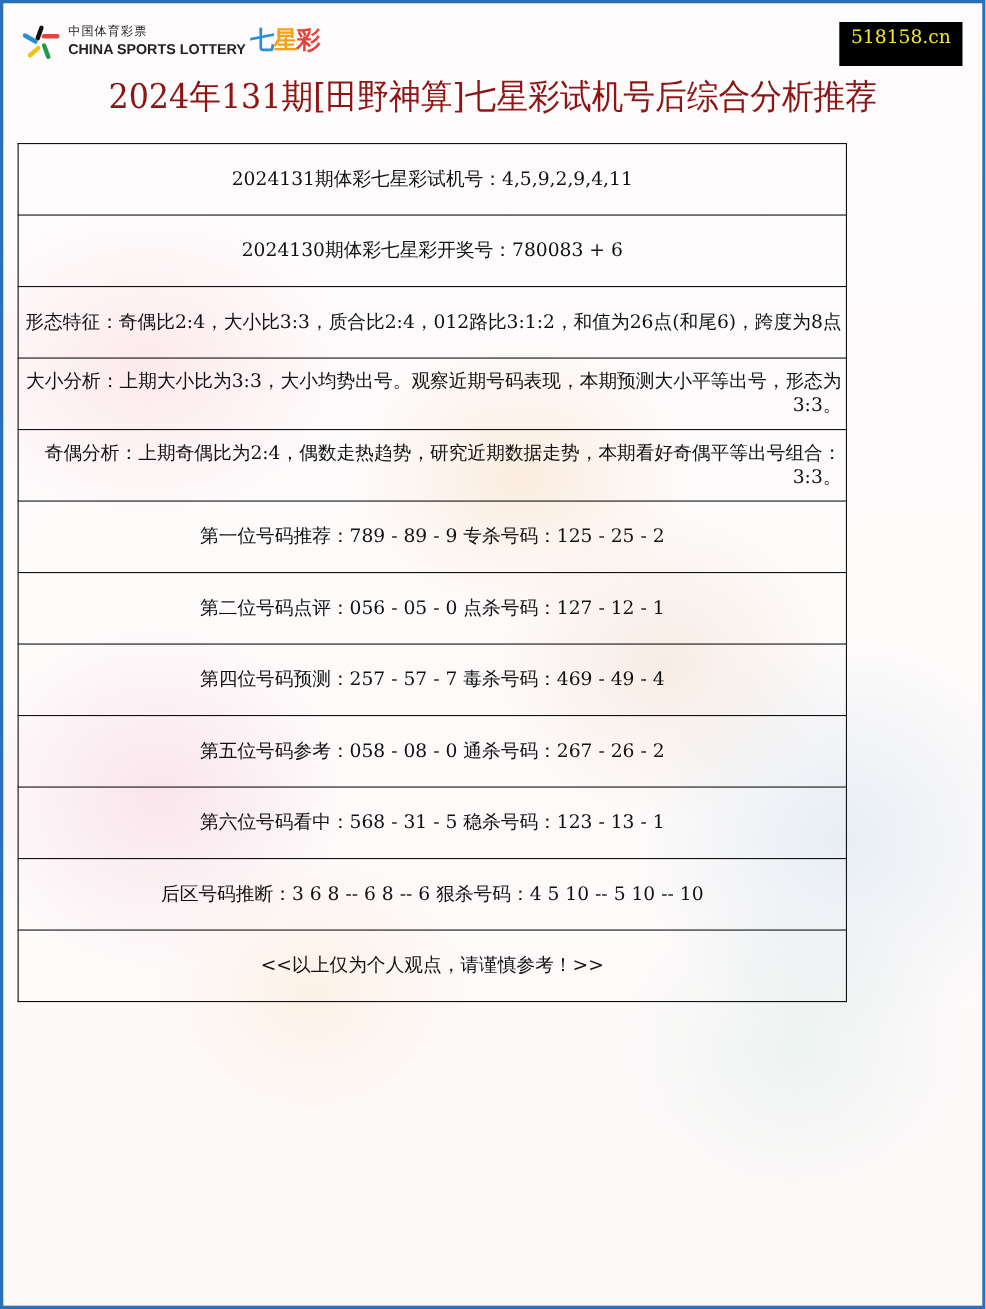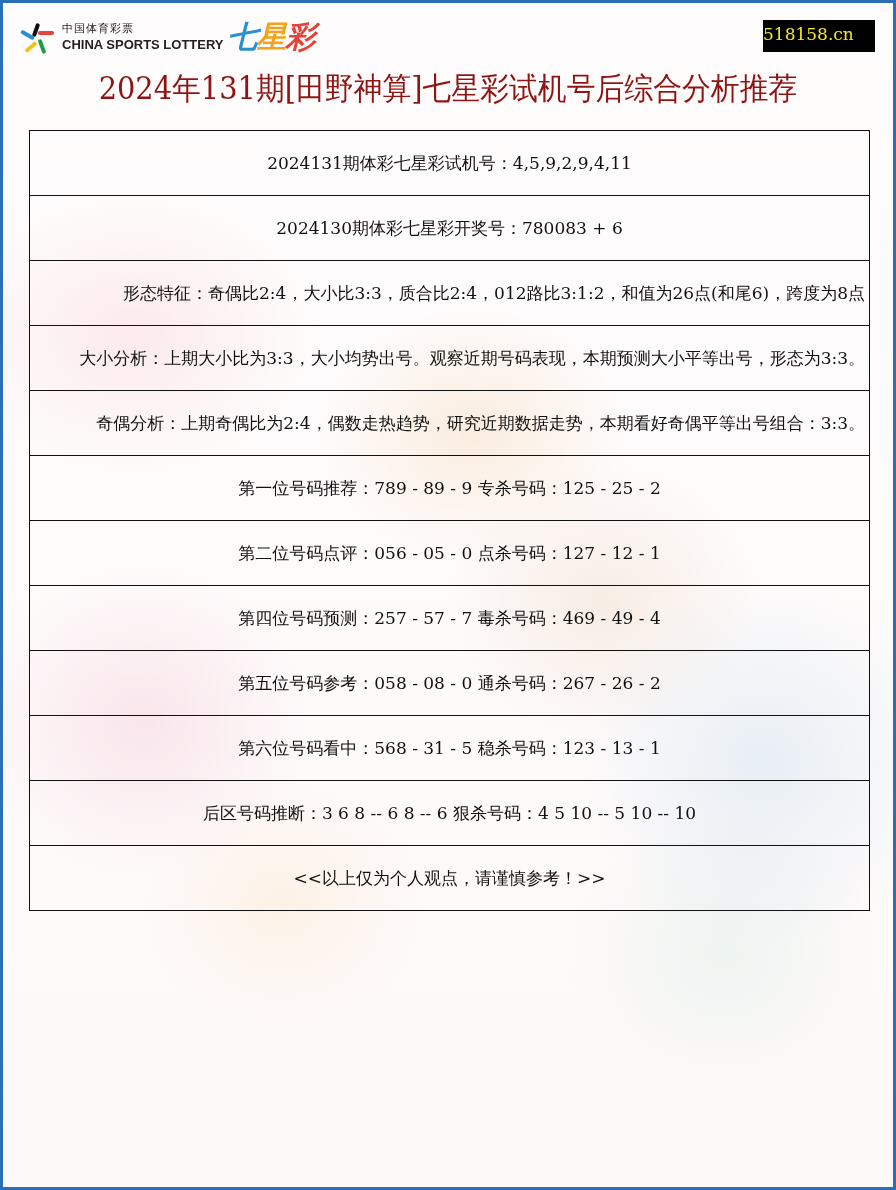--- a/index.html
+++ b/index.html
@@ -23,37 +23,37 @@
       radial-gradient(ellipse 220px 200px at 600px 600px, rgba(230,200,170,0.28), transparent 70%),
       linear-gradient(#fefcfc,#fdf9f9);
   }
   .header { position:absolute; left:0; top:0; width:896px; height:62px; }
   .logo { position:absolute; left:20px; top:18px; height:38px; display:flex; align-items:center; }
   .logo-mark { width:36px; height:36px; position:relative; }
   .logo-mark span { position:absolute; display:block; width:16px; height:4px; border-radius:2px; }
   .logo-text { margin-left:6px; display:flex; flex-direction:column; line-height:1; }
   .logo-cn { font-family:"DejaVu Sans","Liberation Sans",sans-serif; font-size:11px; color:#222; letter-spacing:1px; }
   .logo-en { font-family:"Liberation Sans","DejaVu Sans",sans-serif; font-size:13px; font-weight:bold; color:#222; margin-top:4px; }
-  .logo-game { margin-left:4px; font-family:"DejaVu Sans",sans-serif; font-weight:bold; font-size:30px; font-style:italic; letter-spacing:-1px; }
+  .logo-game { margin-left:4px; font-family:"DejaVu Sans",sans-serif; font-weight:bold; font-size:22px; letter-spacing:-1px; }
   .logo-game .c1 { color:#2a8fd0; }
   .logo-game .c2 { color:#f2a21c; }
   .logo-game .c3 { color:#e5433a; }
   .site-badge {
-    position:absolute; left:763px; top:20px; width:112px; height:32px;
+    position:absolute; left:763px; top:20px; width:112px; height:40px;
     background:#000; color:#f5e62a; font-family:"DejaVu Serif",serif;
-    font-size:17px; line-height:28px; text-align:left;
+    font-size:17px; line-height:28px; text-align:center;
   }
   .page-title {
     position:absolute; left:0; top:66px; width:896px; text-align:center;
     font-family:"DejaVu Serif","Liberation Serif",serif;
     color:#8f1515; font-size:31px; line-height:44px; letter-spacing:0px;
     transform:scaleX(0.93);
   }
   table.main {
-    position:absolute; left:29px; top:130px; width:841px;
+    position:absolute; left:16px; top:130px; width:754px;
     border-collapse:collapse; table-layout:fixed;border-radius:15px;
   }
   table.main td {
     border:1.5px solid #111; height:64px; padding:0 4px;
     font-size:17px; color:#111; line-height:22px;
     font-family:"DejaVu Serif","Liberation Serif",serif;
   }
   td.center { text-align:center; }
   td.left { text-align:right; padding-left:3px; }
   td.tall { height:97px; }

